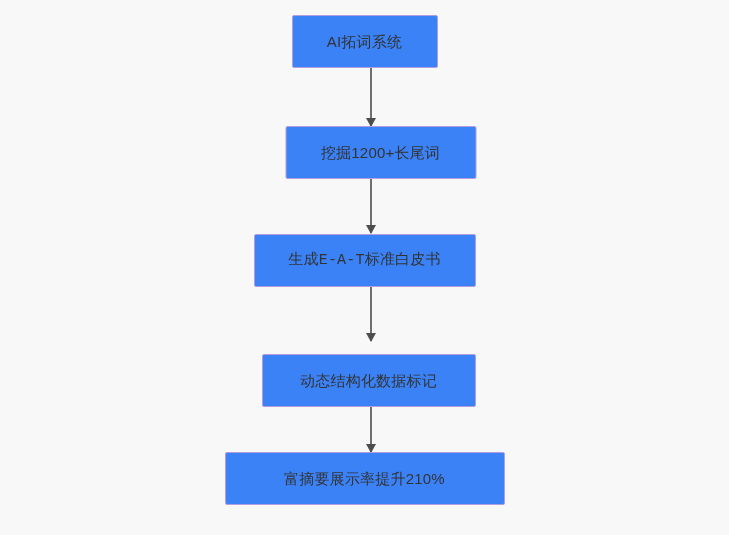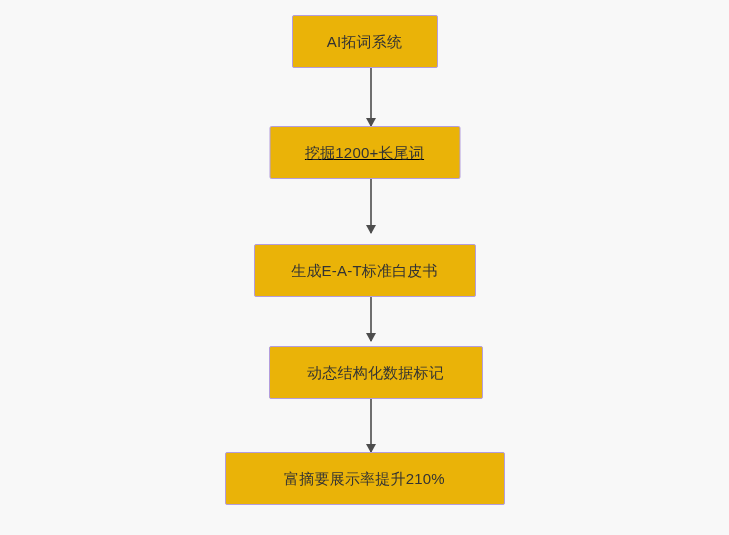--- a/index.html
+++ b/index.html
@@ -17,40 +17,40 @@
     position: relative;
     width: 729px;
     height: 535px;
   }
   .node {
     position: absolute;
     left: 50%;
     transform: translateX(-50%);
     box-sizing: border-box;
     height: 53px;
-    background: #eab308;
+    background: #3b82f6;
     border: 1.3px solid #b39ddd;
     border-radius: 2px;
     display: flex;
     align-items: center;
     justify-content: center;
     z-index: 2;
   }
   .node-label {
     font-size: 15px;
     line-height: 1;
     color: #333333;
     letter-spacing: 0.2px;
     white-space: nowrap;
   }
   
   #node-0 { top: 15px;  width: 146px; margin-left: 0px; }
-  #node-1 { top: 126px; width: 191px; margin-left: 0px; text-decoration: underline; }
-  #node-2 { top: 244px; width: 222px; margin-left: 0px; }
-  #node-3 { top: 346px; width: 214px; margin-left: 11px; text-align: right; }
+  #node-1 { top: 126px; width: 191px; margin-left: 16px; }
+  #node-2 { top: 234px; width: 222px; margin-left: 0px; font-family: Liberation Mono, monospace; }
+  #node-3 { top: 354px; width: 214px; margin-left: 4px; text-align: right; }
   #node-4 { top: 452px; width: 280px; margin-left: 0px; }
 
   .edge {
     position: absolute;
     left: 370px;
     width: 2px;
     background: #6f6f6f;
     z-index: 1;
   }
   .edge .arrowhead {

